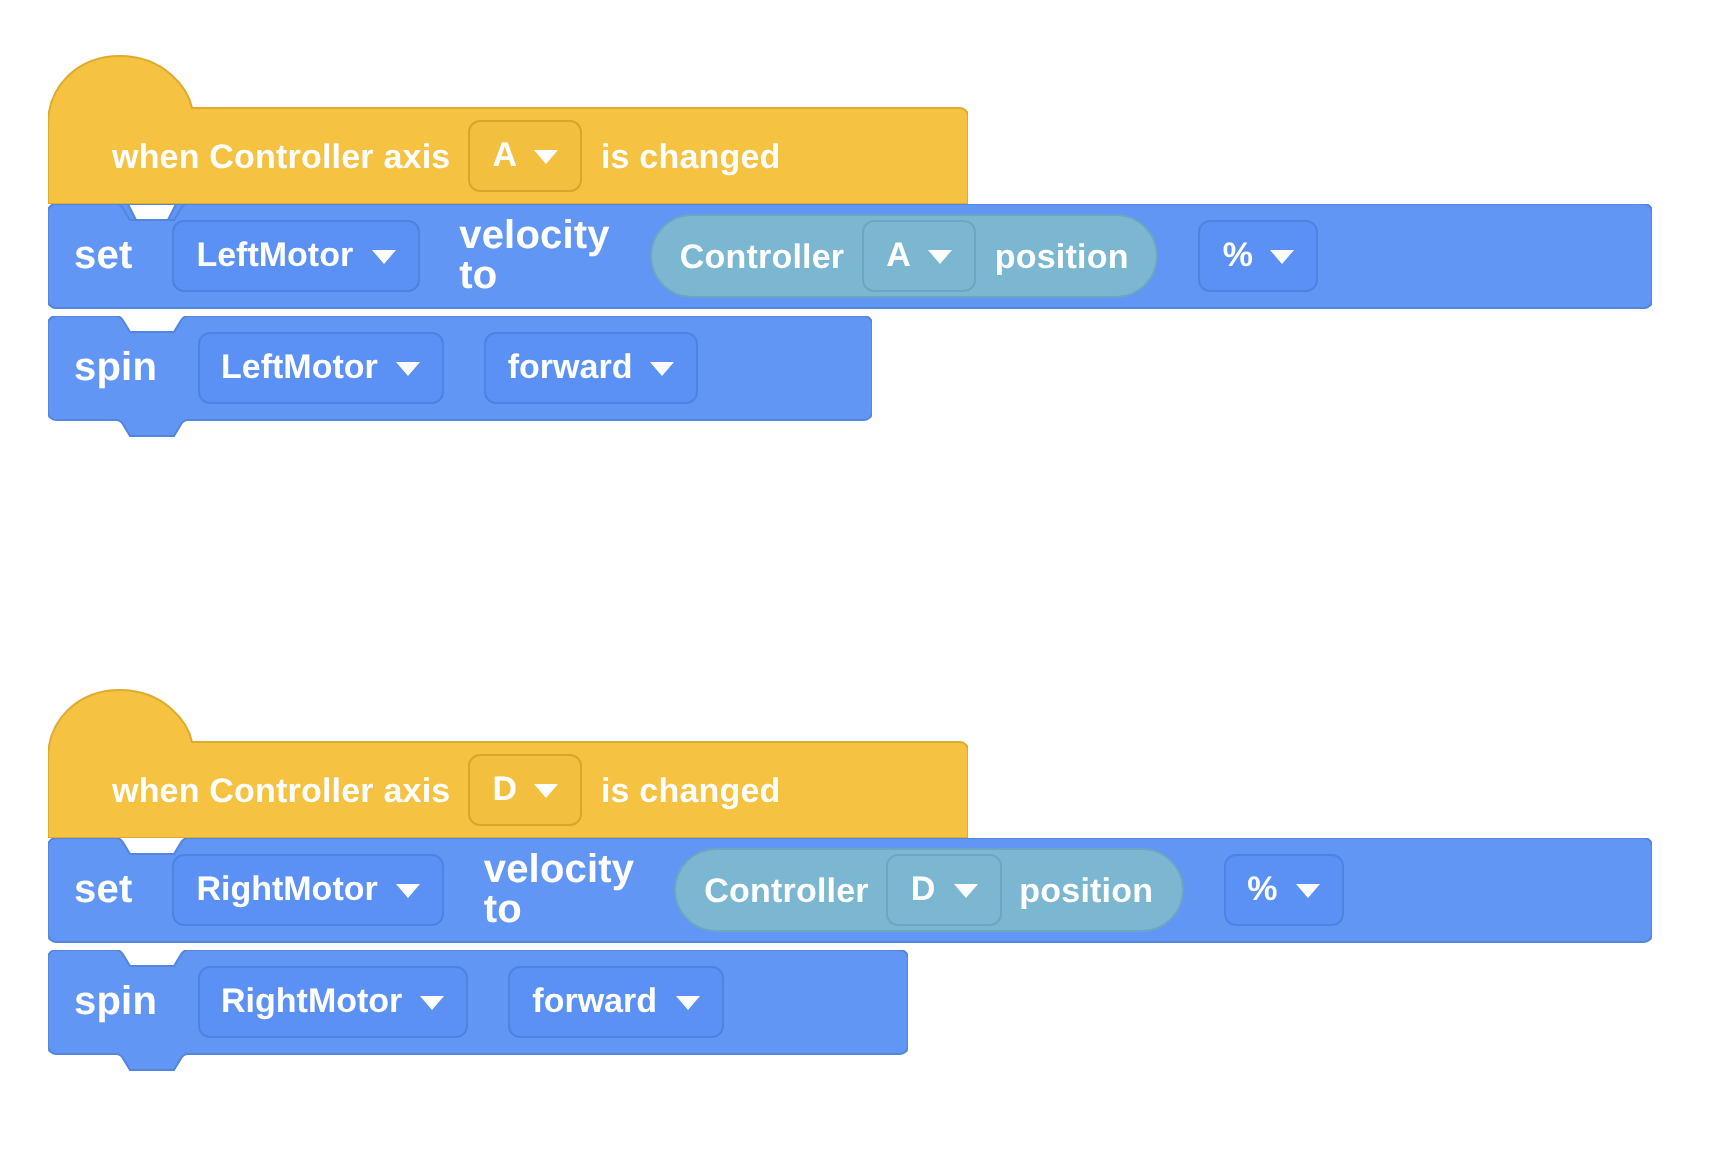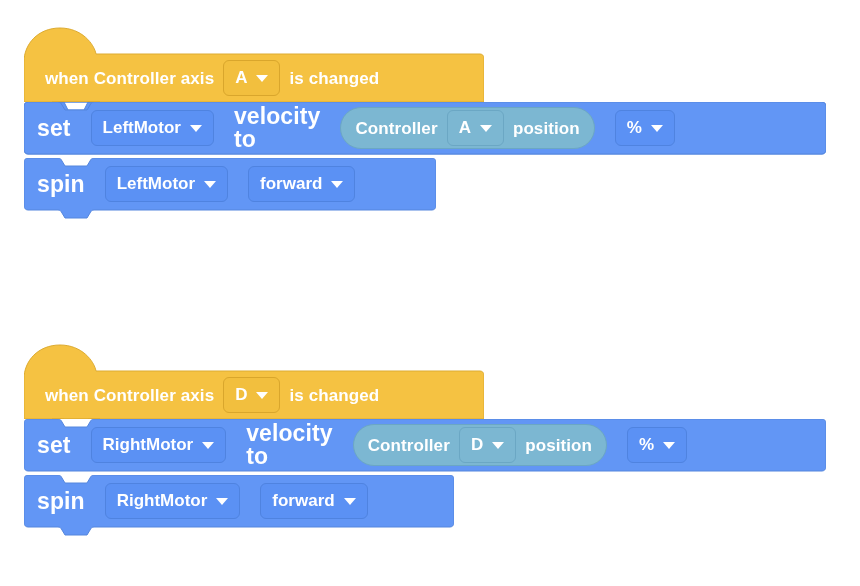--- a/index.html
+++ b/index.html
@@ -38,21 +38,21 @@
   }
   .hat-svg {
     position: absolute;
     left: 0; top: 0;
     width: 460px;
     height: 80px;
     display: block;
   }
   .hat-content {
     position: absolute;
-    left: 5px;
+    left: 16px;
     top: 32px;
     height: 48px;
     display: flex;
     align-items: center;
     padding-left: 16px;
     gap: 9px;
   }
 
   
   .stmt-wrap {
@@ -71,21 +71,21 @@
     height: 52px;
     display: flex;
     align-items: center;
     padding-left: 13px;
     gap: 9px;
   }
   .stmt-wrap.last { height: 64px; }
 
   
   .lbl {
-    font-size: 23px;
+    font-size: 20px;
     font-weight: 700;
     color: #ffffff;
     letter-spacing: 0.1px;
     line-height: 1;
   }
   .lbl-hat { font-size: 17px; font-weight: 700; }
 
   
   .dd {
     display: inline-flex;

